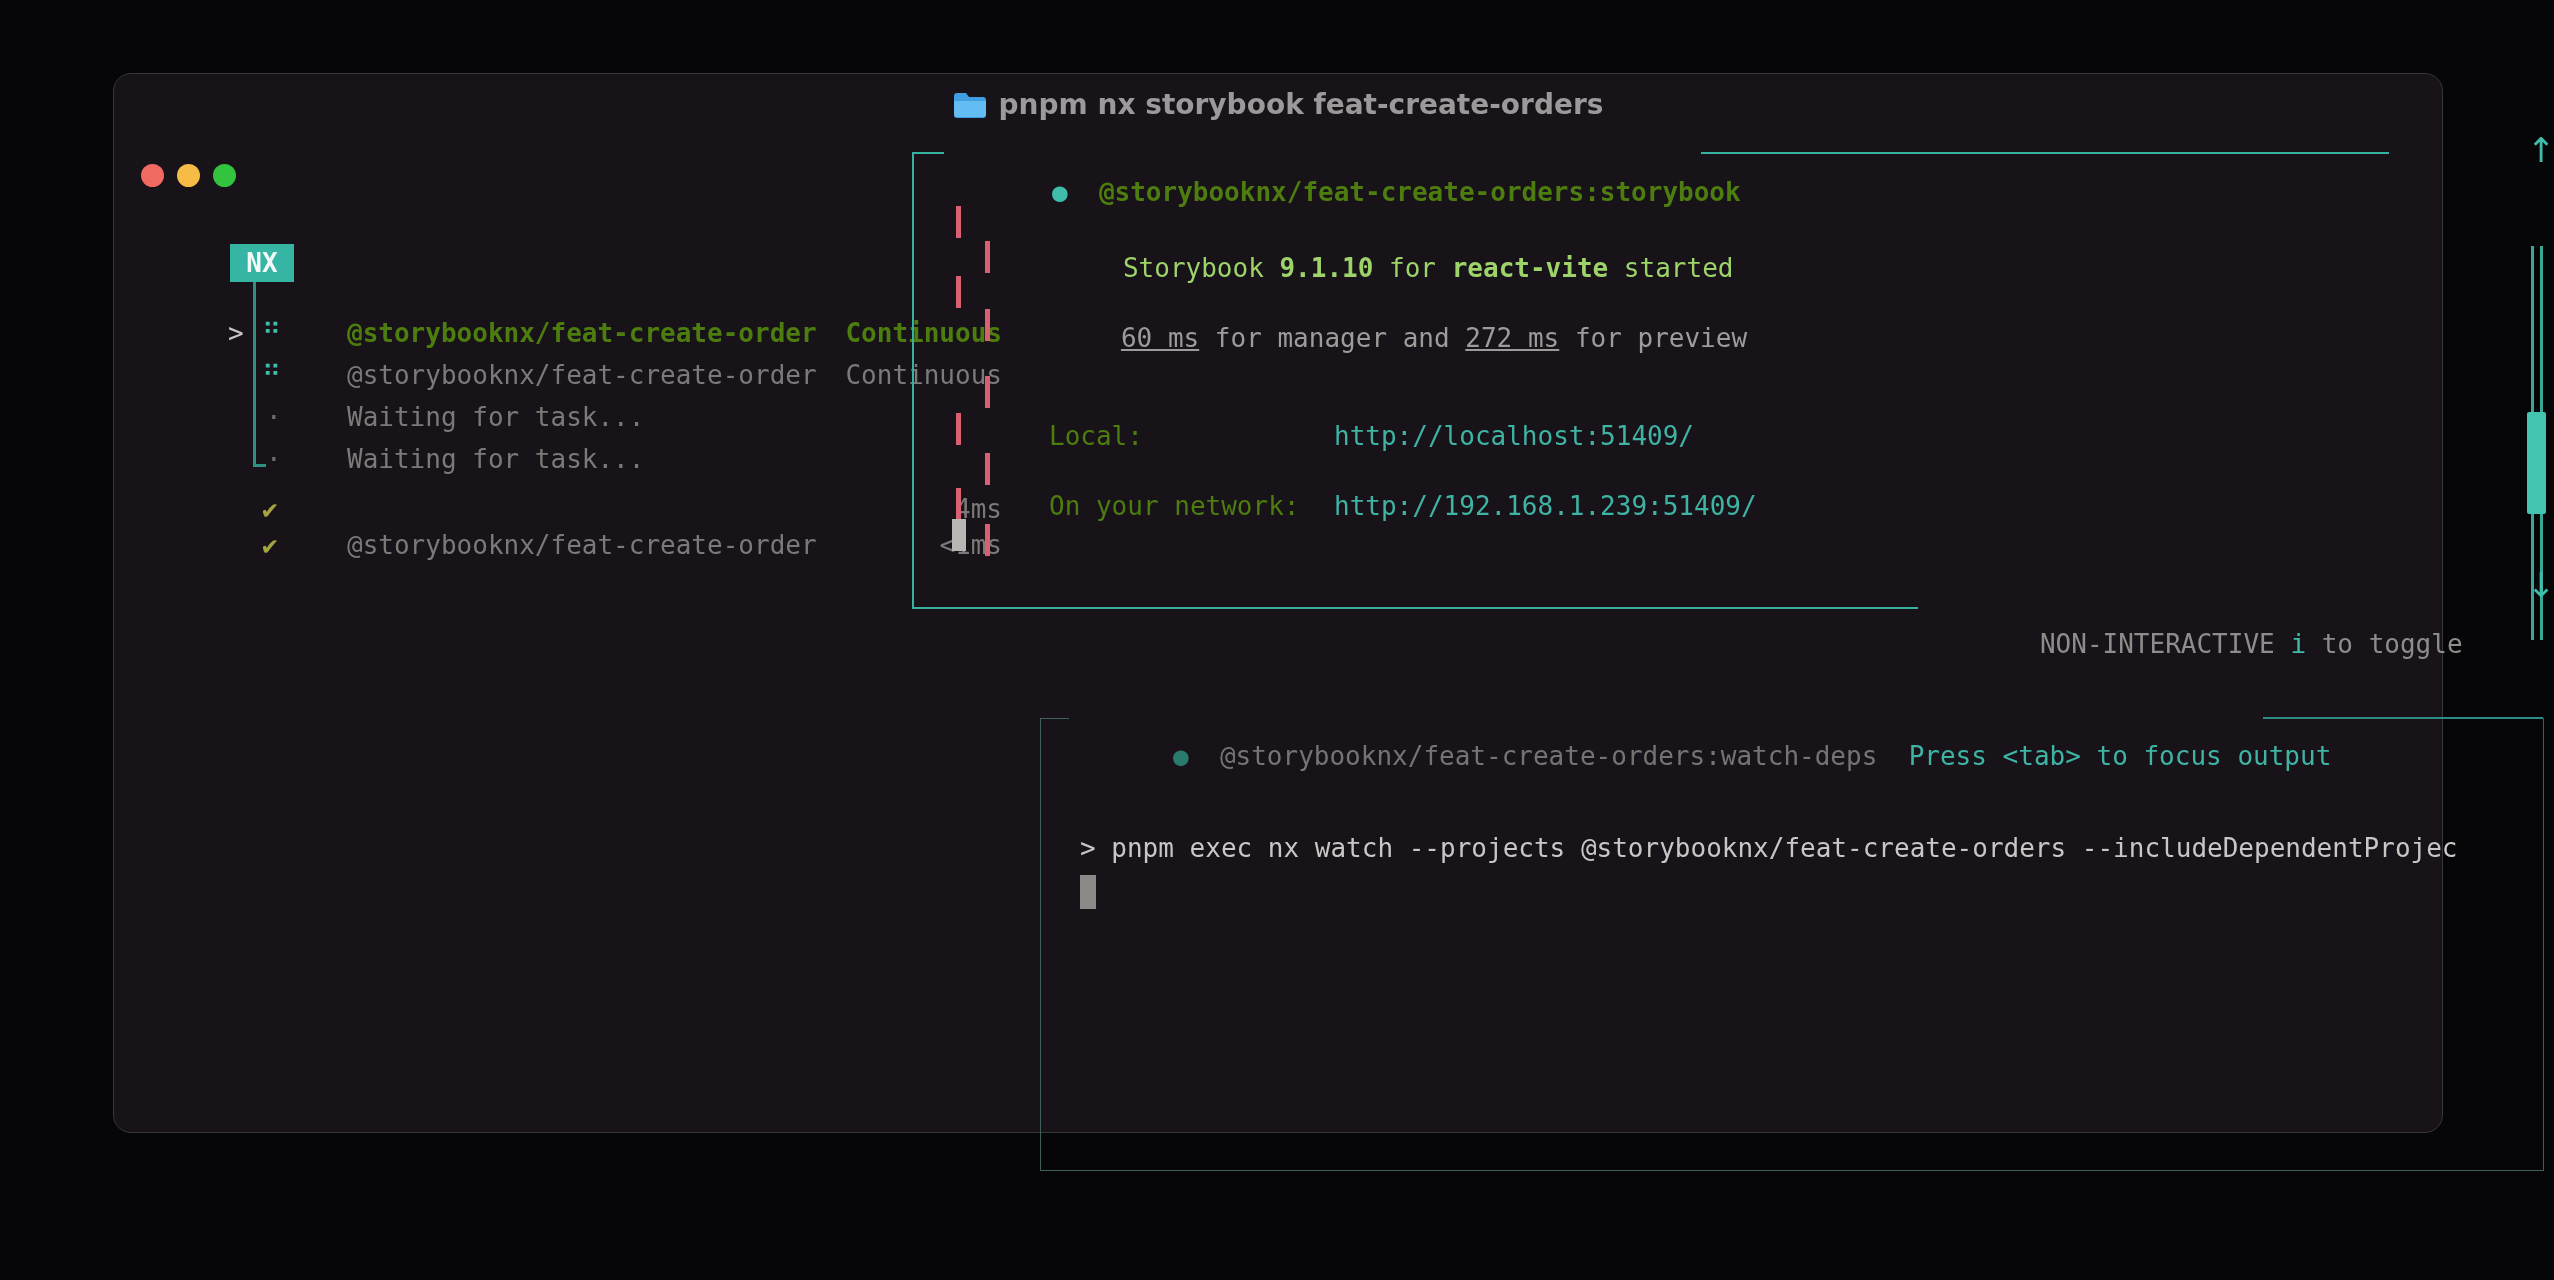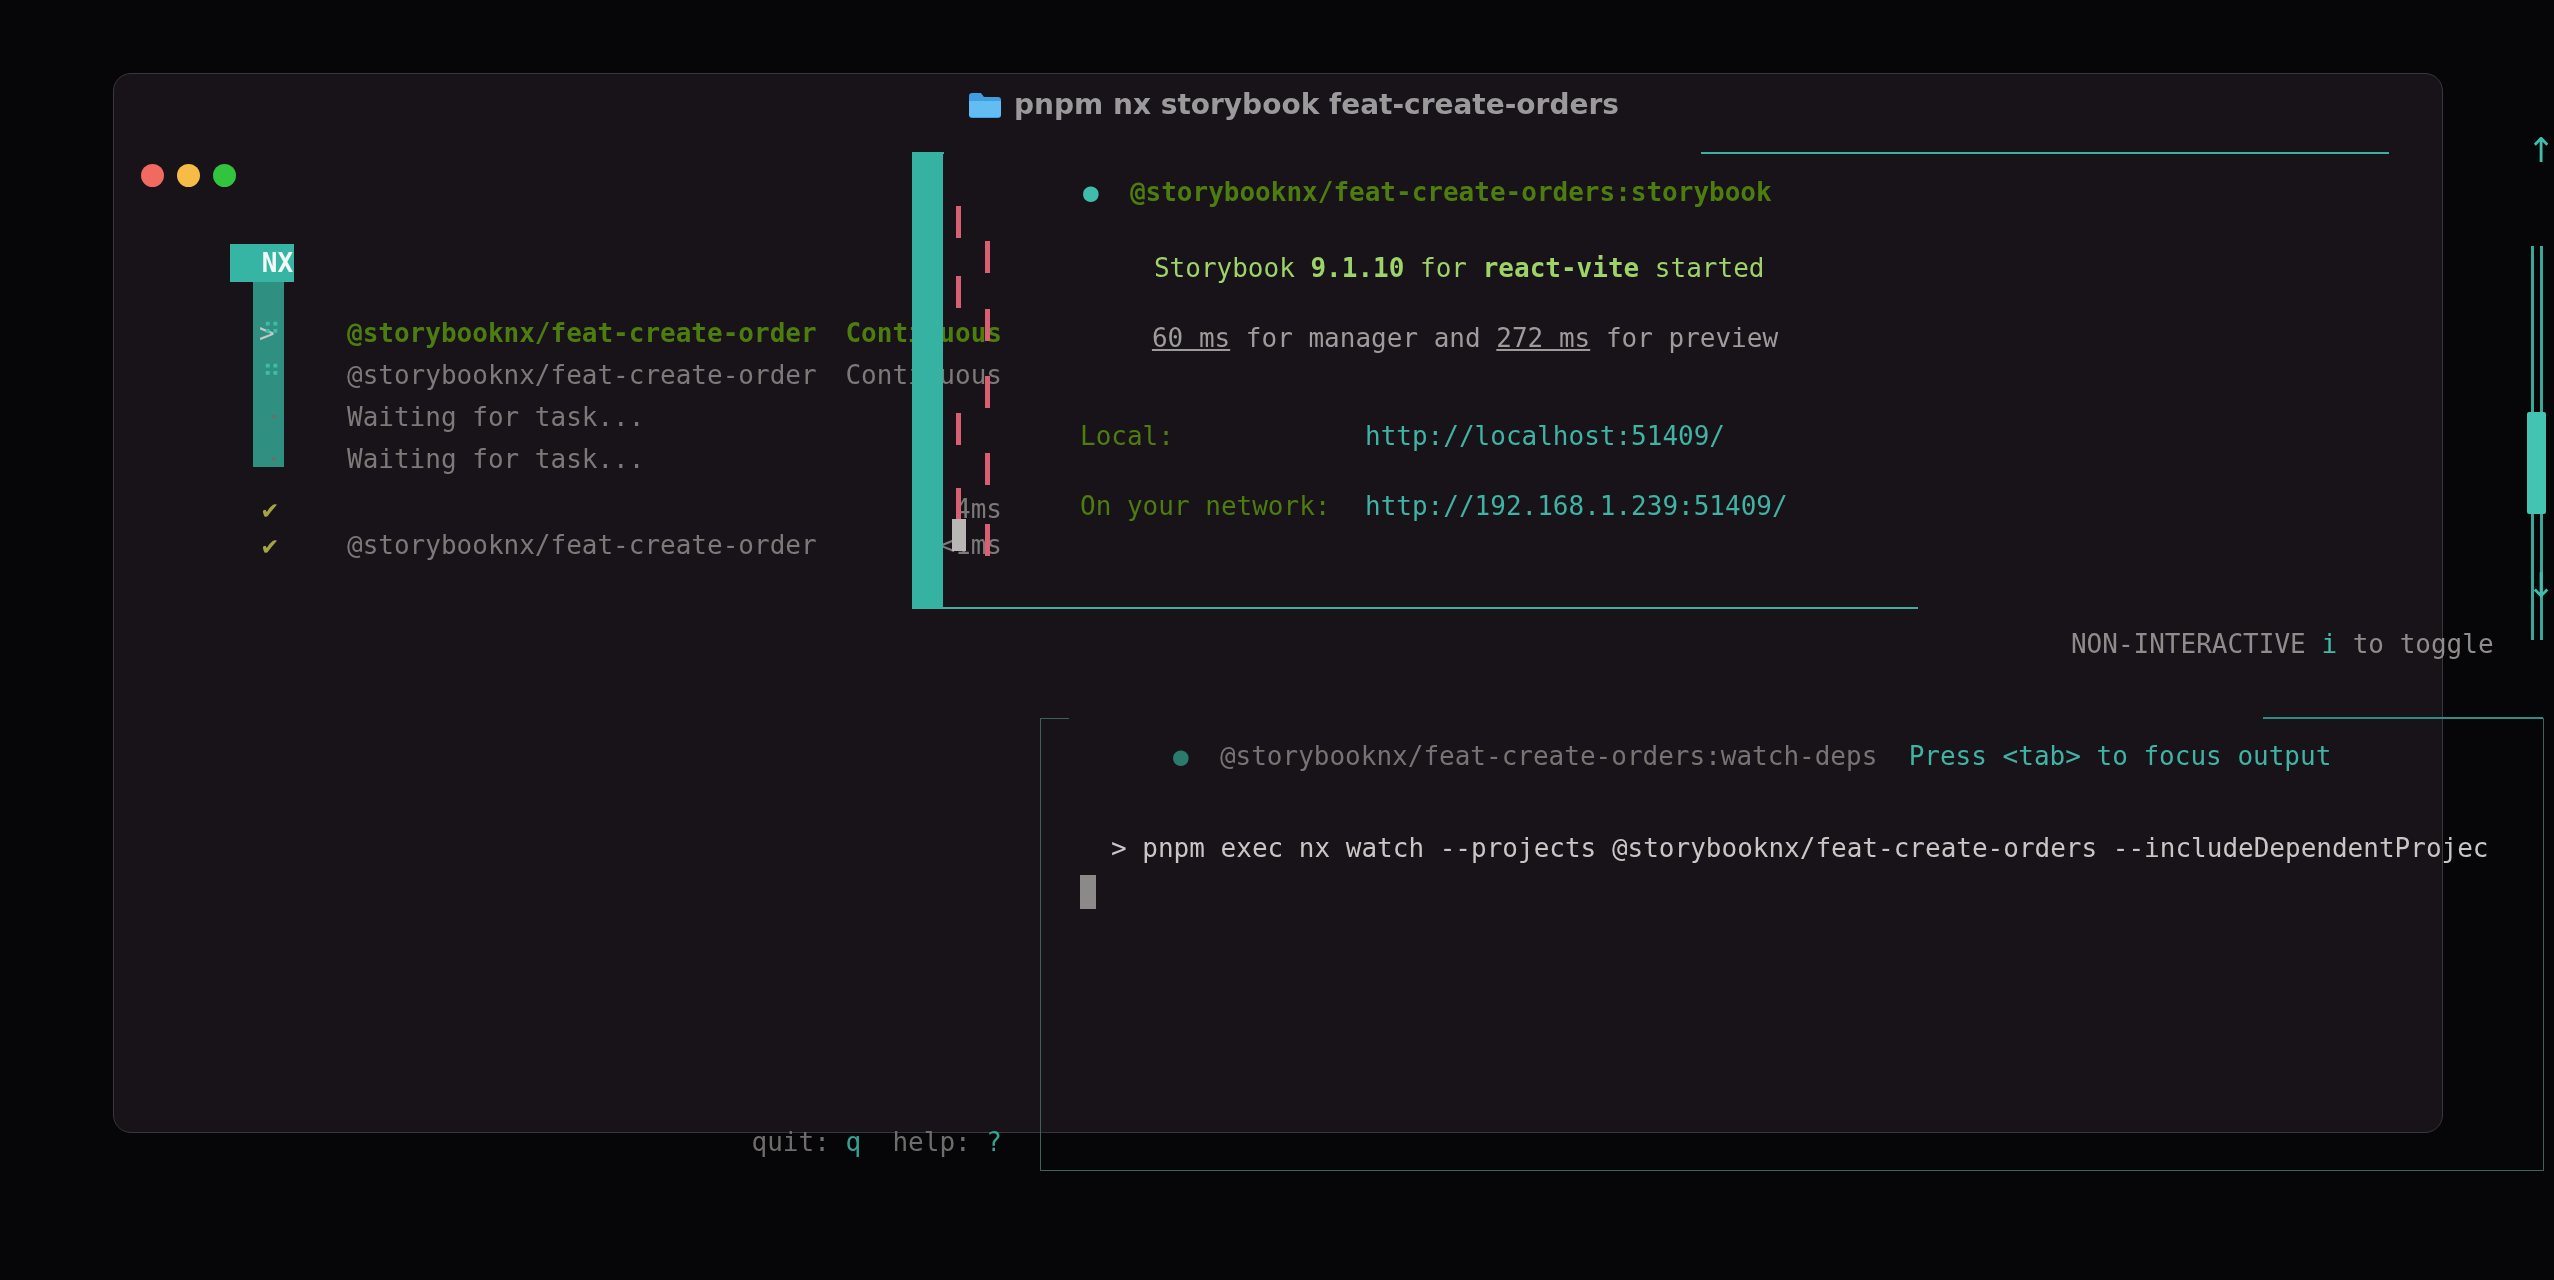--- a/index.html
+++ b/index.html
@@ -1,19 +1,19 @@
 <!DOCTYPE html>
 <html><head>
 <meta charset="utf-8">
 <style>
   * { margin:0; padding:0; box-sizing:border-box; }
   html,body { width:2554px; height:1280px; background:#060507; overflow:hidden; }
   .mono { font-family:"DejaVu Sans Mono", monospace; font-size:26px; line-height:42px; white-space:pre; }
   .sans { font-family:"DejaVu Sans", "Liberation Sans", sans-serif; }
-  .abs { position:absolute;padding-left:31px; }
+  .abs { position:absolute; }
 
   
   #window { position:absolute; left:113px; top:73px; width:2330px; height:1060px;
             background:#171319; border:1px solid #3a373c; border-radius:18px; }
   .traffic { position:absolute; top:90px; width:23px; height:23px; border-radius:50%; }
 
   
   .t-bright { color:#4d7c0f; } .t-bold { font-weight:bold; }
   .t-dim { color:#7c7a78; } .t-mid { color:#b2b0ae; } .t-faint { color:#6f6d6b; }
   .teal { color:#40bcab; } .teal-mid { color:#35a294; }
@@ -97,23 +97,20 @@
     <div class="lp-row" style="top:414px;height:36px;">
       <span class="row-icon mono olive">✔</span>
       <span class="row-right mono t-dim" style="right:calc(100% - 888px);">4ms</span>
     </div>
     <div class="lp-row" style="top:450px;height:36px;">
       <span class="row-icon mono olive">✔</span>
       <span class="row-name mono t-dim">@storybooknx/feat-create-order</span>
       <span class="row-right mono t-dim" style="right:calc(100% - 888px);">&lt;1ms</span>
     </div>
 
-    <div class="abs mono" style="left:0;top:1005px;width:888px;text-align:right;">
-      <span class="t-faint">quit: </span><span class="teal-mid">q</span><span class="t-faint">  help: </span><span class="teal-mid">?</span>
-    </div>
   </div>
 
   <div class="abs" style="left:0;top:0;">
 
     <div class="abs teal-line" style="left:798px;top:79px;width:2px;height:455px;"></div>
     <div class="abs teal-line" style="left:798px;top:78px;width:32px;height:2px;"></div>
     <div class="abs teal-line" style="left:1587px;top:78px;width:688px;height:2px;"></div>
     <div class="abs teal-line" style="left:798px;top:533px;width:1006px;height:2px;"></div>
 
     <div class="abs mono" style="left:844px;top:58px;height:40px;line-height:40px;">

